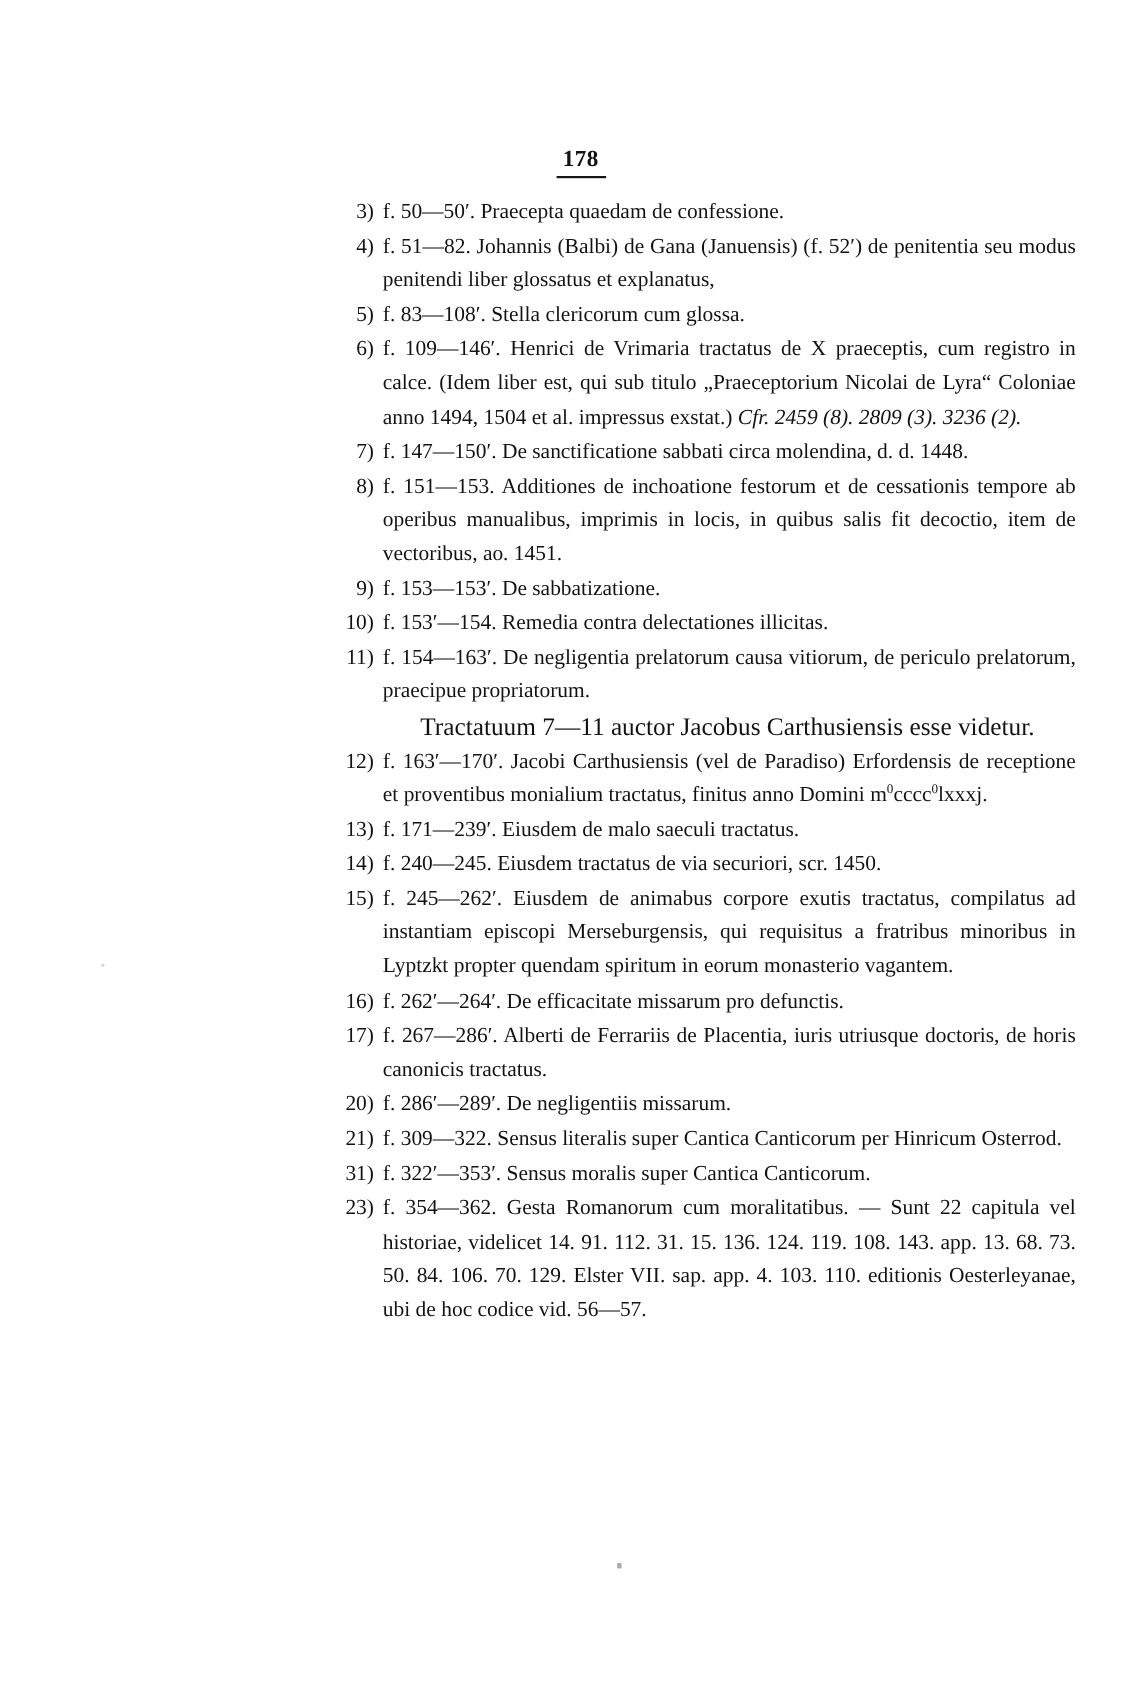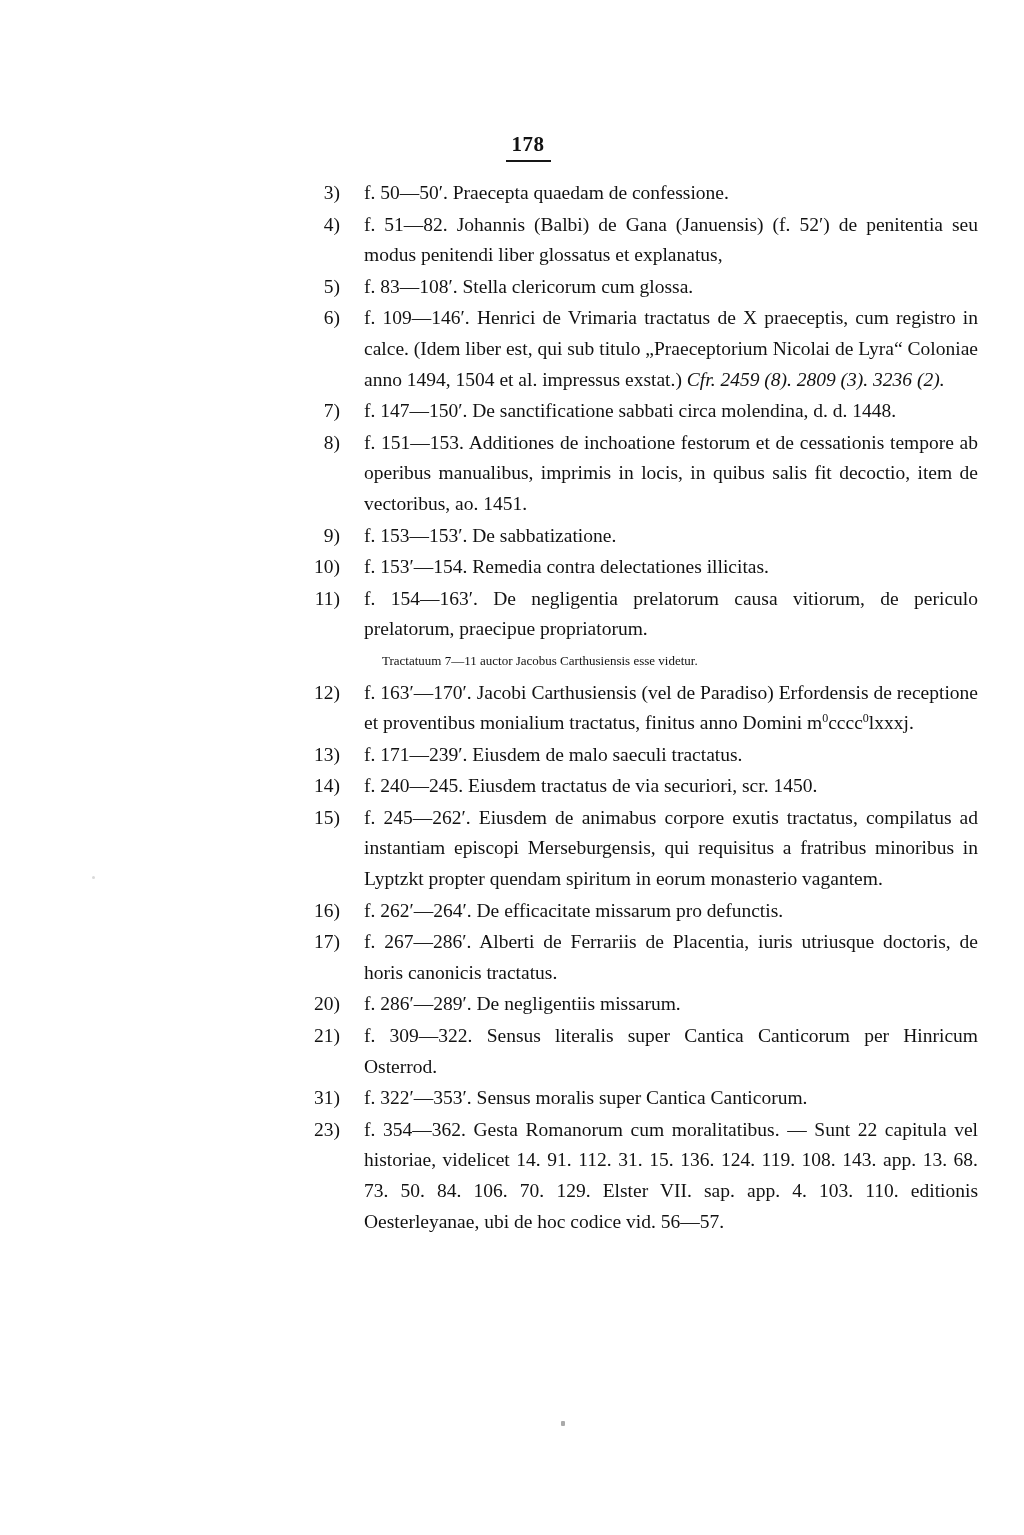--- a/index.html
+++ b/index.html
@@ -64,29 +64,28 @@
     font-size: 19.5px;
     line-height: 30.6px;
     white-space: nowrap;
   }
   .entry-body {
     font-size: 19.5px;
     line-height: 30.6px;
     text-align: justify;
     text-justify: inter-word;
     hyphens: none;
-    margin-left: 16px;
   }
   .entry-body.ragged {
     text-align: left;
   }
 
   
   .note-line {
-    font-size: 13px;
+    font-size: 23px;
     line-height: 30.6px;
     padding-left: 64px;
     text-indent: 34px;
     margin-bottom: 1px;
   }
 
   b, .b { font-weight: normal; }
   i, .i { font-style: italic; }
 
   .sup {

